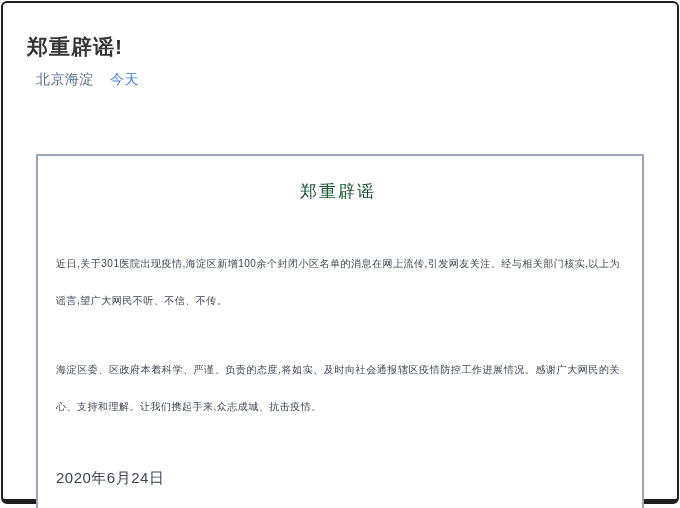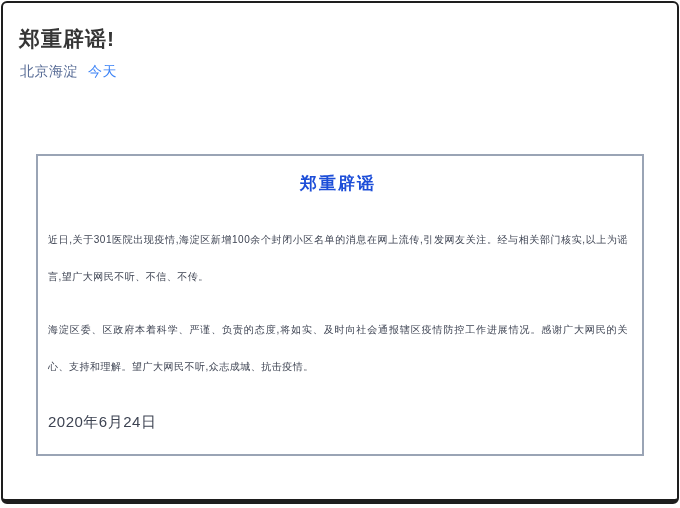--- a/index.html
+++ b/index.html
@@ -1,15 +1,15 @@
 <!DOCTYPE html>
 <html><head>
 <meta charset="utf-8">
 <style>
-  * { margin: 0; padding: 0; box-sizing: border-box; }
+  * { margin: 0; padding: 8px; box-sizing: border-box; }
   html, body {
     width: 680px; height: 508px;
     background: #ffffff;
     font-family: "Liberation Sans", "DejaVu Sans", sans-serif;
     overflow: hidden;
   }
   .frame {
     position: absolute;
     left: 1px; top: 1px;
     width: 678px; height: 503px;
@@ -28,39 +28,38 @@
   }
   .meta-row {
     position: absolute;
     left: 17px; top: 60px;
     font-size: 14px;
     letter-spacing: 0.5px;
   }
   .source-link {
     color: #576b95;
     cursor: pointer;
-    margin-right: 10px;
   }
   .timestamp {
     color: #3b82f6;
   }
   .notice-box {
     position: absolute;
     left: 33px; top: 151px;
     width: 608px;
     min-height: 300px;
     border: 2px solid #9aa4b5;
     background: #ffffff;
     padding: 14px 14px 14px 10px;
   }
   .notice-heading {
     text-align: center;
     font-size: 17px;
-    font-weight: 700;
-    color: #1d4ed8;
+    font-weight: 400;
+    color: #14532d;
     letter-spacing: 2px;
     margin-top: 2px;
   }
   .notice-paragraph {
     font-size: 10px;
     line-height: 37px;
     color: #3d4352;
     letter-spacing: 0.5px;
     text-align: justify;
   }
@@ -84,18 +83,18 @@
 
   <div class="meta-row">
     <span class="source-link">北京海淀</span><span class="timestamp">今天</span>
   </div>
 
   <div class="notice-box">
     <div class="notice-heading">郑重辟谣</div>
 
     <p class="notice-paragraph first">近日,关于301医院出现疫情,海淀区新增100余个封闭小区名单的消息在网上流传,引发网友关注。经与相关部门核实,以上为谣言,望广大网民不听、不信、不传。</p>
 
-    <p class="notice-paragraph second">海淀区委、区政府本着科学、严谨、负责的态度,将如实、及时向社会通报辖区疫情防控工作进展情况。感谢广大网民的关心、支持和理解。望广大网民不听,众志成城、抗击疫情。</p>
+    <p class="notice-paragraph second">海淀区委、区政府本着科学、严谨、负责的态度,将如实、及时向社会通报辖区疫情防控工作进展情况。感谢广大网民的关心、支持和理解。让我们携起手来,众志成城、抗击疫情。</p>
 
     <div class="notice-date">2020年6月24日</div>
   </div>
 
 </div>
 
 </body></html>

